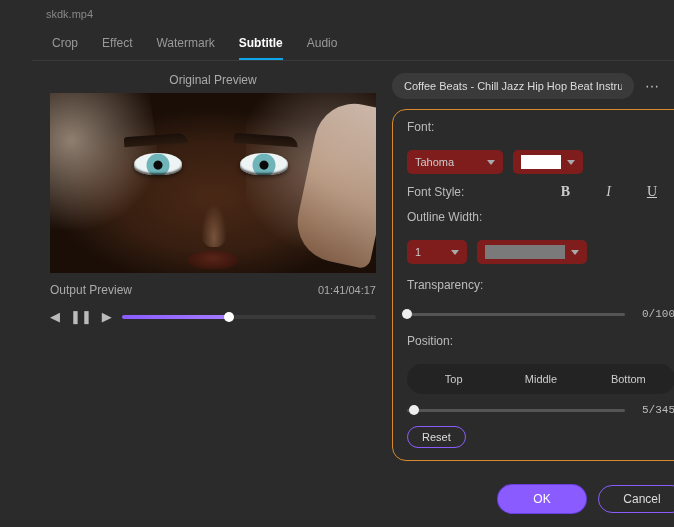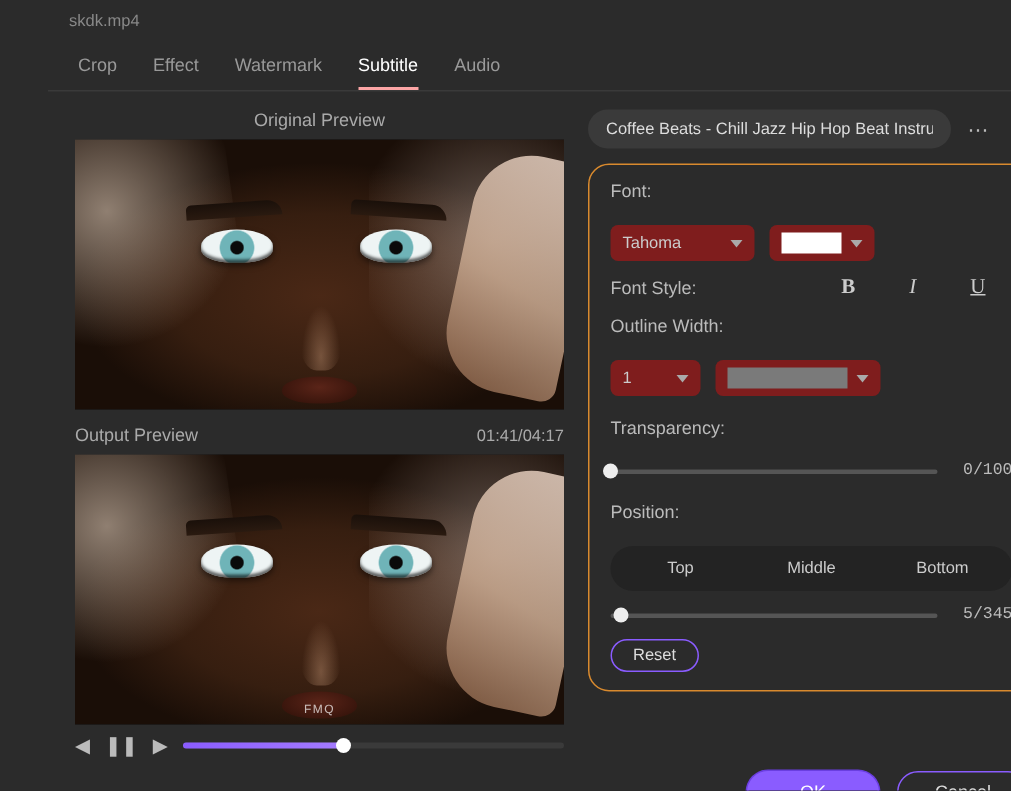--- a/index.html
+++ b/index.html
@@ -43,22 +43,22 @@
     border-bottom: 1px solid #3a3a3a;
   }
   .tab {
     padding: 8px 0;
     color: #999;
     cursor: pointer;
     font-size: 12px;
   }
   .tab.active {
     color: #fff;
-    border-bottom: 2px solid #fca5a5;
-    font-weight: 400;
+    border-bottom: 2px solid #0ea5e9;
+    font-weight: 700;
   }
   .content {
     flex: 1;
     display: flex;
     padding: 12px 16px 8px 18px;
     gap: 16px;
   }
   .left {
     width: 326px;
     display: flex;
@@ -408,33 +408,20 @@
           <div class="eye r"></div>
         <div class="nose"></div>
           <div class="lips"></div>
           <div class="hand"></div>
       </div>
 
       <div class="preview-row" style="margin-top:10px;">
         <div class="preview-label">Output Preview</div>
         <div class="time">01:41/04:17</div>
       </div>
-      <div class="preview-img">
-        <div class="face"></div>
-          <div class="light1"></div>
-          <div class="light2"></div>
-        <div class="brow l"></div>
-          <div class="brow r"></div>
-        <div class="eye l"></div>
-          <div class="eye r"></div>
-        <div class="nose"></div>
-          <div class="lips"></div>
-          <div class="hand"></div>
-        <div class="wm">FMQ</div>
-      </div>
 
       <div class="player">
         <span class="pbtn">◀</span>
         <span class="pbtn">❚❚</span>
         <span class="pbtn">▶</span>
         <div class="progress">
           <div class="progress-fill"></div>
           <div class="progress-thumb"></div>
         </div>
       </div>

